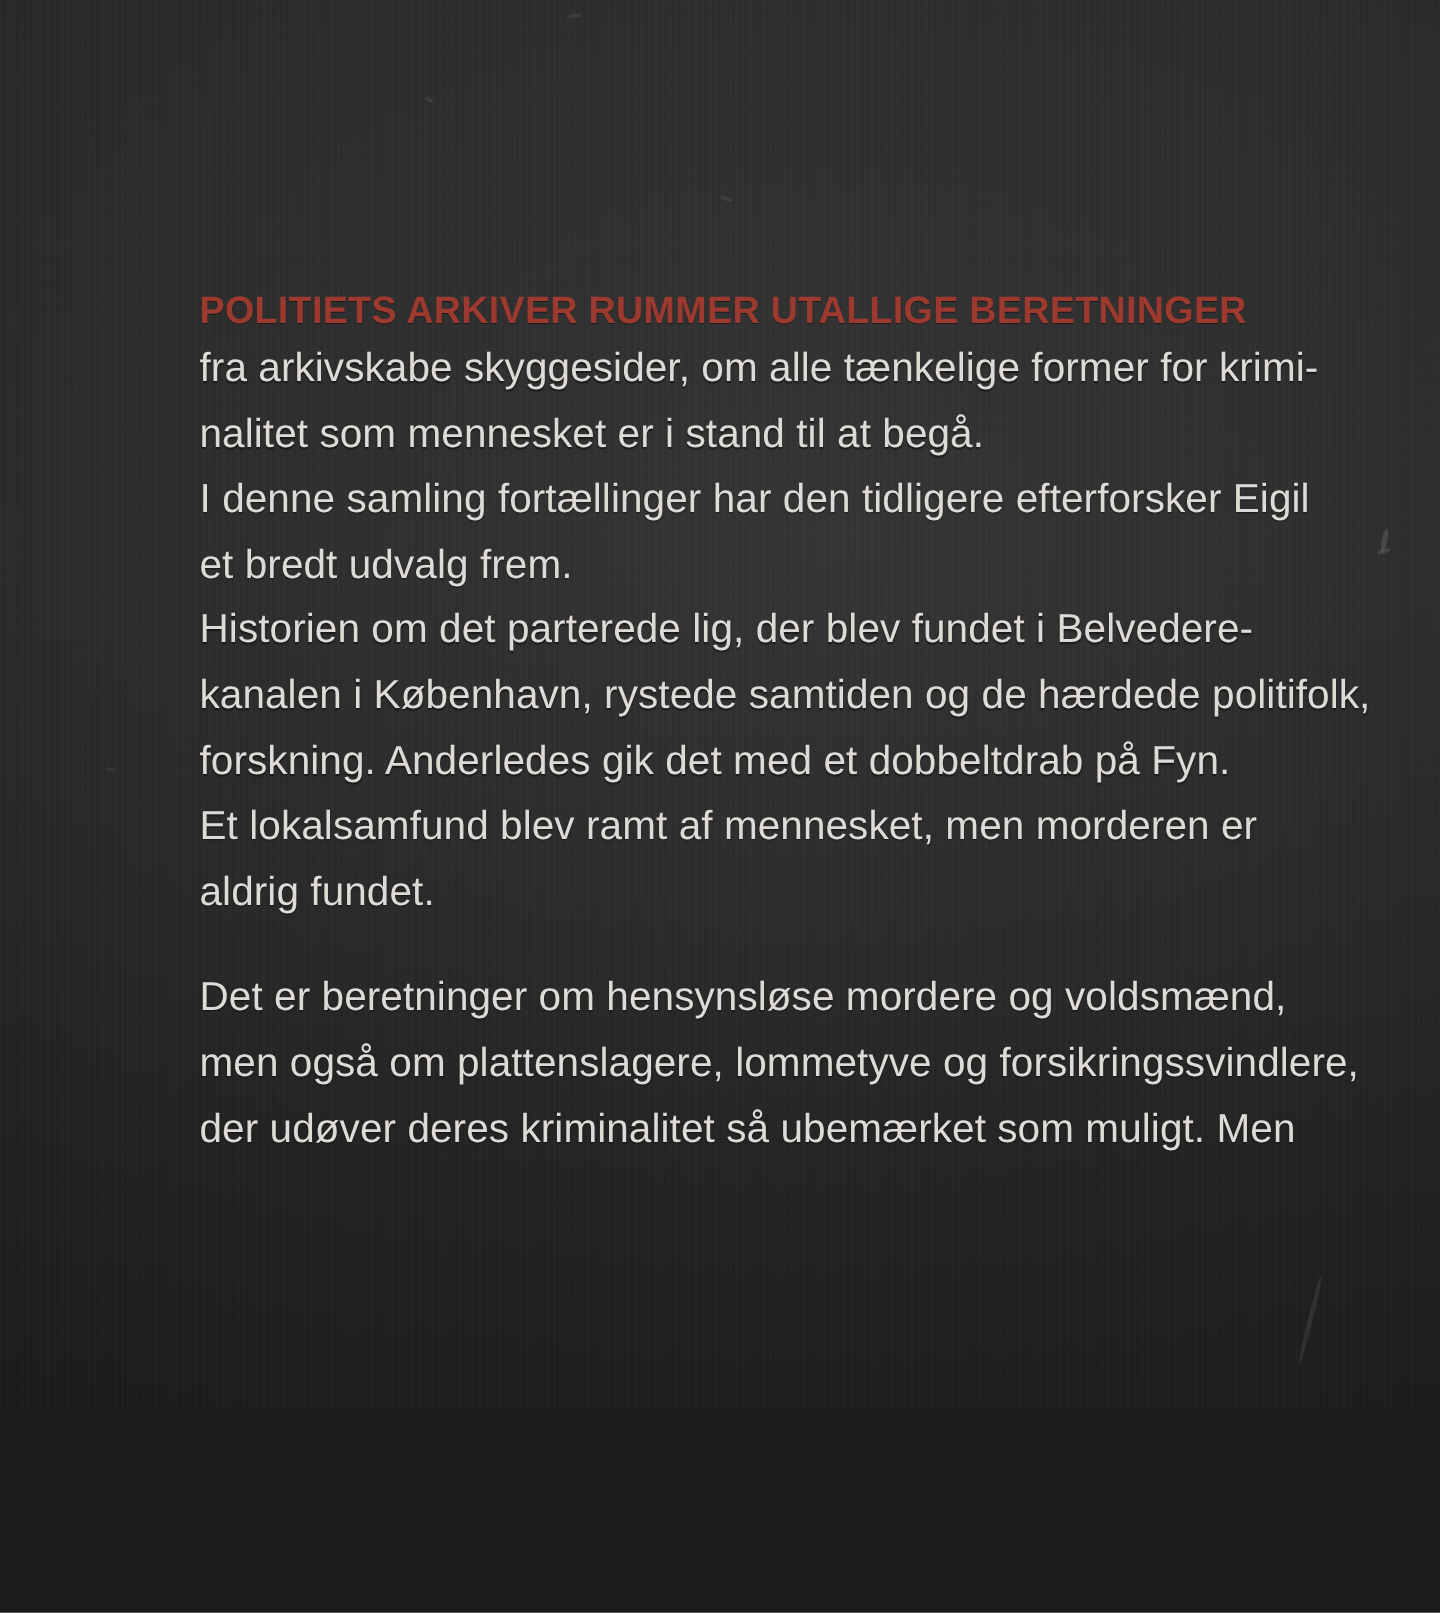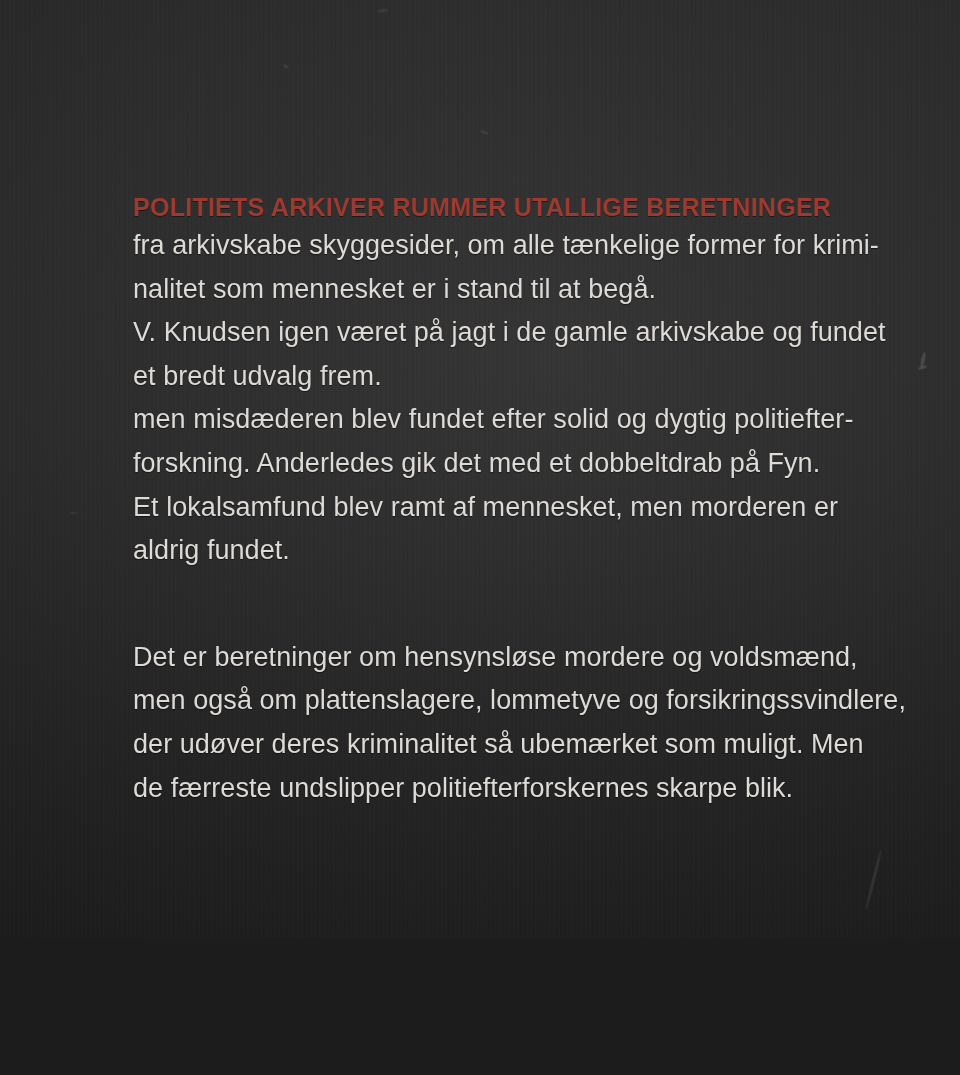--- a/index.html
+++ b/index.html
@@ -91,21 +91,21 @@
     font-size: 27px;
     line-height: 43.6px;
     font-weight: 400;
     color: #dedad6;
     letter-spacing: 0.05px;
     text-shadow: 0 1px 1px rgba(0,0,0,0.5);
   }
 
   .blurb-para .line { display: block; white-space: nowrap; }
 
-  .blurb-para.second { margin-top: 63px; }
+  .blurb-para.second { margin-top: 27px; }
 </style>
 </head>
 <body>
 
 <div class="page">
 
   <div class="grain"></div>
 
   <div class="scuff s1"></div>
   <div class="scuff s2"></div>
@@ -118,29 +118,29 @@
   <div class="scuff s9"></div>
   <div class="scuff s10"></div>
 
   <div class="blurb">
 
     <p class="blurb-heading">POLITIETS ARKIVER RUMMER UTALLIGE BERETNINGER</p>
 
     <p class="blurb-para first">
       <span class="line">fra arkivskabe skyggesider, om alle tænkelige former for krimi-</span>
       <span class="line">nalitet som mennesket er i stand til at begå.</span>
-      <span class="line">V. Knudsen igen været på jagt i de gamle arkivskabe og fundet</span>
+      <span class="line">I denne samling fortællinger har den tidligere efterforsker Eigil</span>
       <span class="line">et bredt udvalg frem.</span>
-      <span class="line">men misdæderen blev fundet efter solid og dygtig politiefter-</span>
+      <span class="line">Historien om det parterede lig, der blev fundet i Belvedere-</span>
+      <span class="line">kanalen i København, rystede samtiden og de hærdede politifolk,</span>
       <span class="line">forskning. Anderledes gik det med et dobbeltdrab på Fyn.</span>
       <span class="line">Et lokalsamfund blev ramt af mennesket, men morderen er</span>
       <span class="line">aldrig fundet.</span>
     </p>
 
     <p class="blurb-para second">
       <span class="line">Det er beretninger om hensynsløse mordere og voldsmænd,</span>
       <span class="line">men også om plattenslagere, lommetyve og forsikringssvindlere,</span>
       <span class="line">der udøver deres kriminalitet så ubemærket som muligt. Men</span>
-      <span class="line">de færreste undslipper politiefterforskernes skarpe blik.</span>
     </p>
 
   </div>
 </div>
 
 </body></html>

